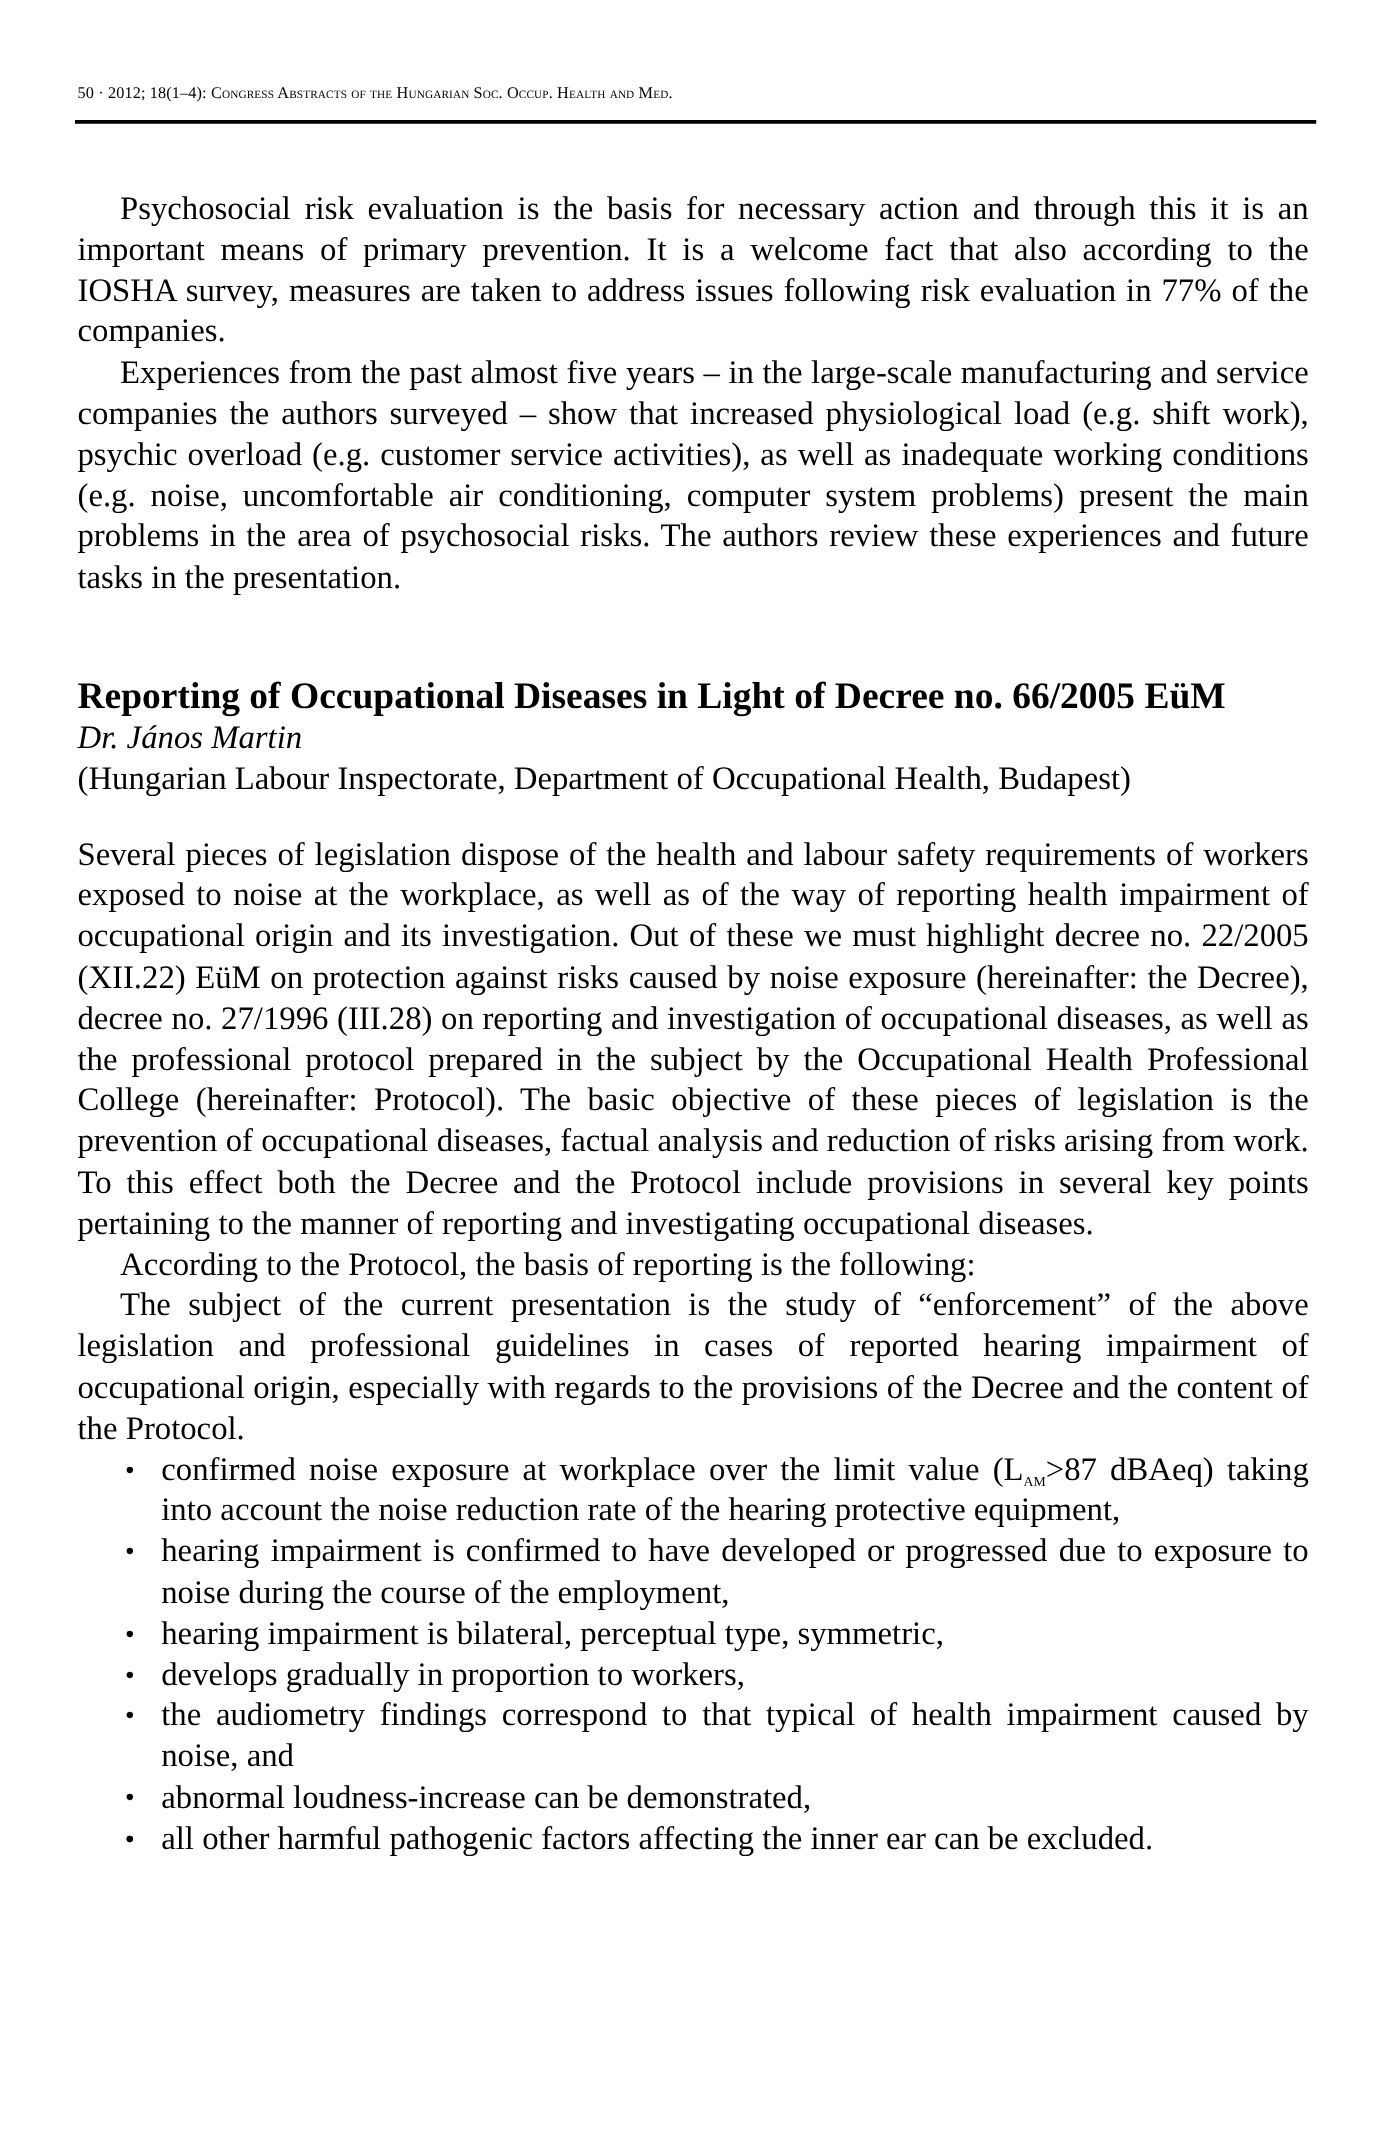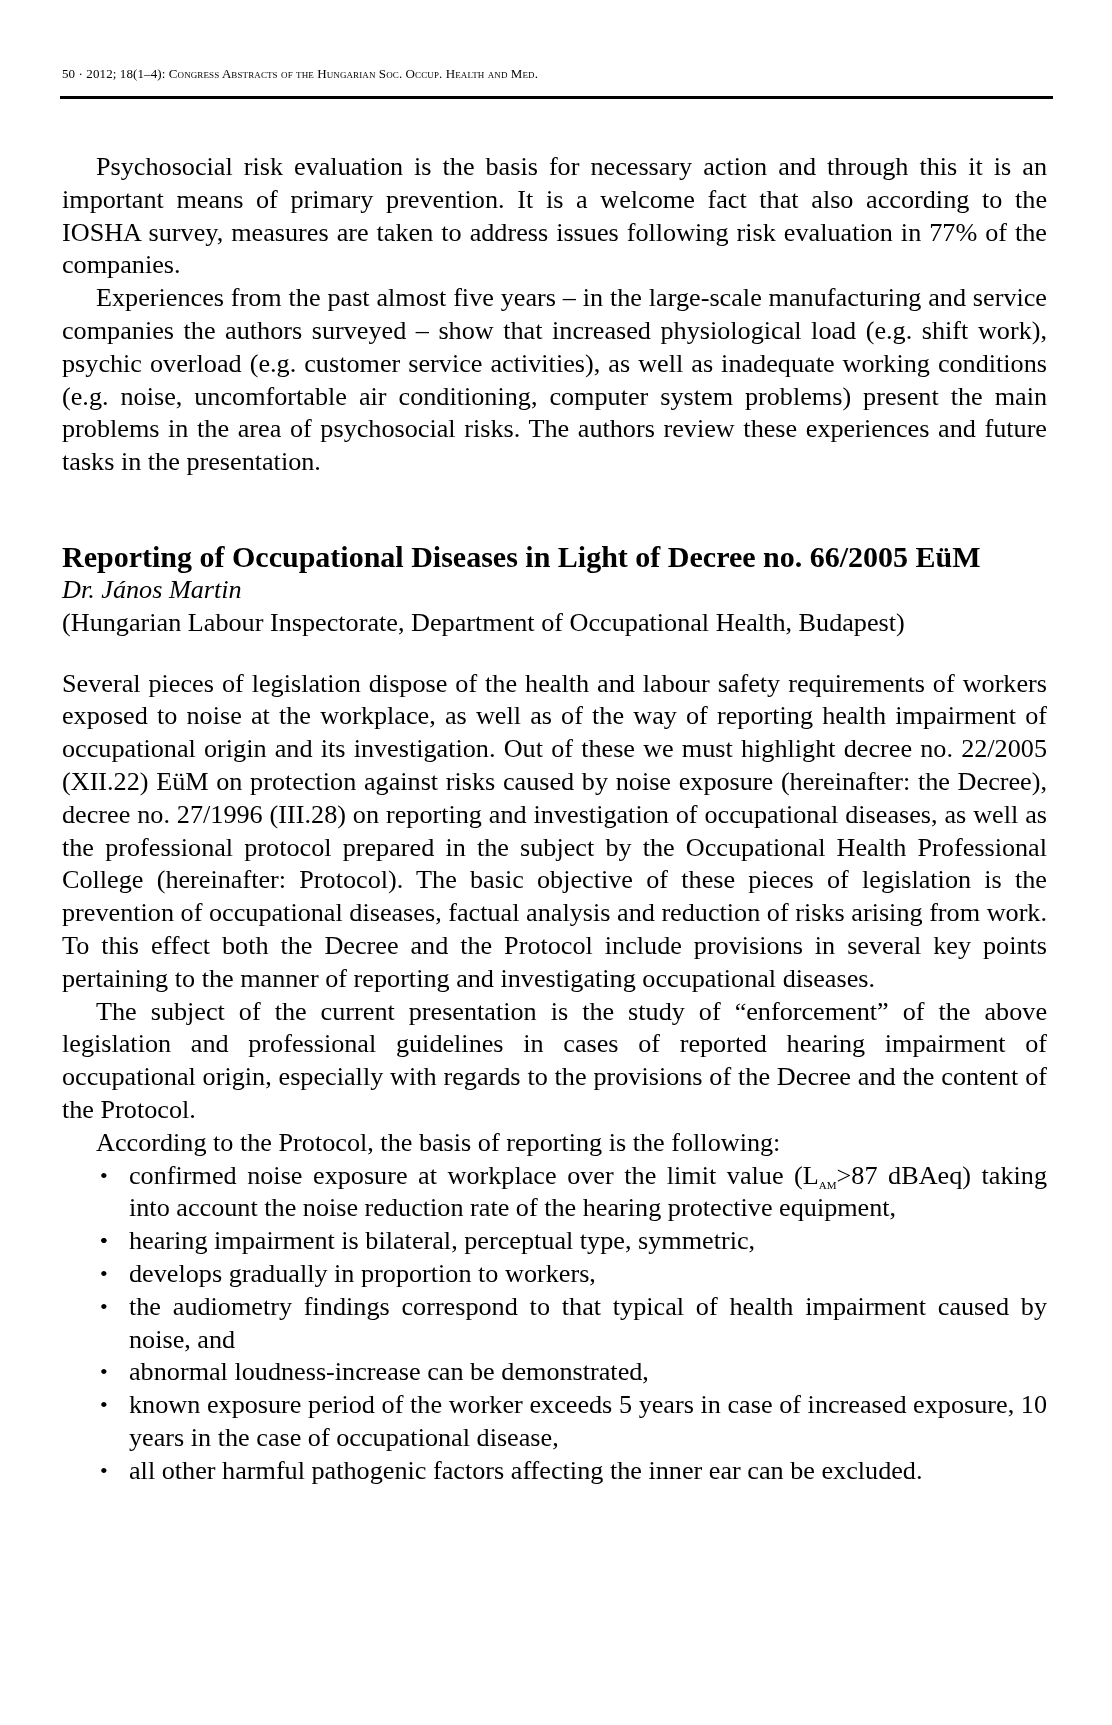--- a/index.html
+++ b/index.html
@@ -126,50 +126,50 @@
     <div class="section-gap-1"></div>
 
     <section>
       <h2 class="section-title">Reporting of Occupational Diseases in Light of Decree no. 66/2005 EüM</h2>
       <p class="author">Dr. János Martin</p>
       <p class="affil">(Hungarian Labour Inspectorate, Department of Occupational Health, Budapest)</p>
 
       <div class="section-gap-2"></div>
 
       <p>Several pieces of legislation dispose of the health and labour safety requirements of workers exposed to noise at the workplace, as well as of the way of reporting health impairment of occupational origin and its investigation. Out of these we must high­light decree no. 22/2005 (XII.22) EüM on protection against risks caused by noise exposure (hereinafter: the Decree), decree no. 27/1996 (III.28) on reporting and in­vestigation of occupational diseases, as well as the professional protocol prepared in the subject by the Occupational Health Professional College (hereinafter: Protocol). The basic objective of these pieces of legislation is the prevention of occupational diseases, factual analysis and reduction of risks arising from work. To this effect both the Decree and the Protocol include provisions in several key points pertaining to the manner of reporting and investigating occupational diseases.</p>
+      <p class="indent">According to the Protocol, the basis of reporting is the following:</p>
       <p class="indent">The subject of the current presentation is the study of “enforcement” of the above legislation and professional guidelines in cases of reported hearing impair­ment of occupational origin, especially with regards to the provisions of the Decree and the content of the Protocol.</p>
-      <p class="indent">According to the Protocol, the basis of reporting is the following:</p>
 
       <ul class="criteria">
         <li>
           <span class="bullet">•</span>
           <span><span>confirmed noise exposure at workplace over the limit value (L</span><sub class="lam">AM</sub><span>&gt;87 dBAeq) taking into account the noise reduction rate of the hearing protective equipment,</span></span>
         </li>
         <li>
           <span class="bullet">•</span>
+          <span>hearing impairment is confirmed to have developed or progressed due to ex­posure to noise during the course of the employment,</span>
         </li>
         <li>
           <span class="bullet">•</span>
           <span>hearing impairment is bilateral, perceptual type, symmetric,</span>
         </li>
         <li>
           <span class="bullet">•</span>
           <span>develops gradually in proportion to workers,</span>
         </li>
         <li>
           <span class="bullet">•</span>
           <span>the audiometry findings correspond to that typical of health impairment caused by noise, and</span>
         </li>
         <li>
           <span class="bullet">•</span>
           <span>abnormal loudness-increase can be demonstrated,</span>
         </li>
         <li>
           <span class="bullet">•</span>
-          <span>known exposure period of the worker exceeds 5 years in case of increased ex­posure, 10 years in the case of occupational disease,</span>
         </li>
         <li>
           <span class="bullet">•</span>
           <span>all other harmful pathogenic factors affecting the inner ear can be excluded.</span>
         </li>
       </ul>
     </section>
 
   </div>
 </div>

